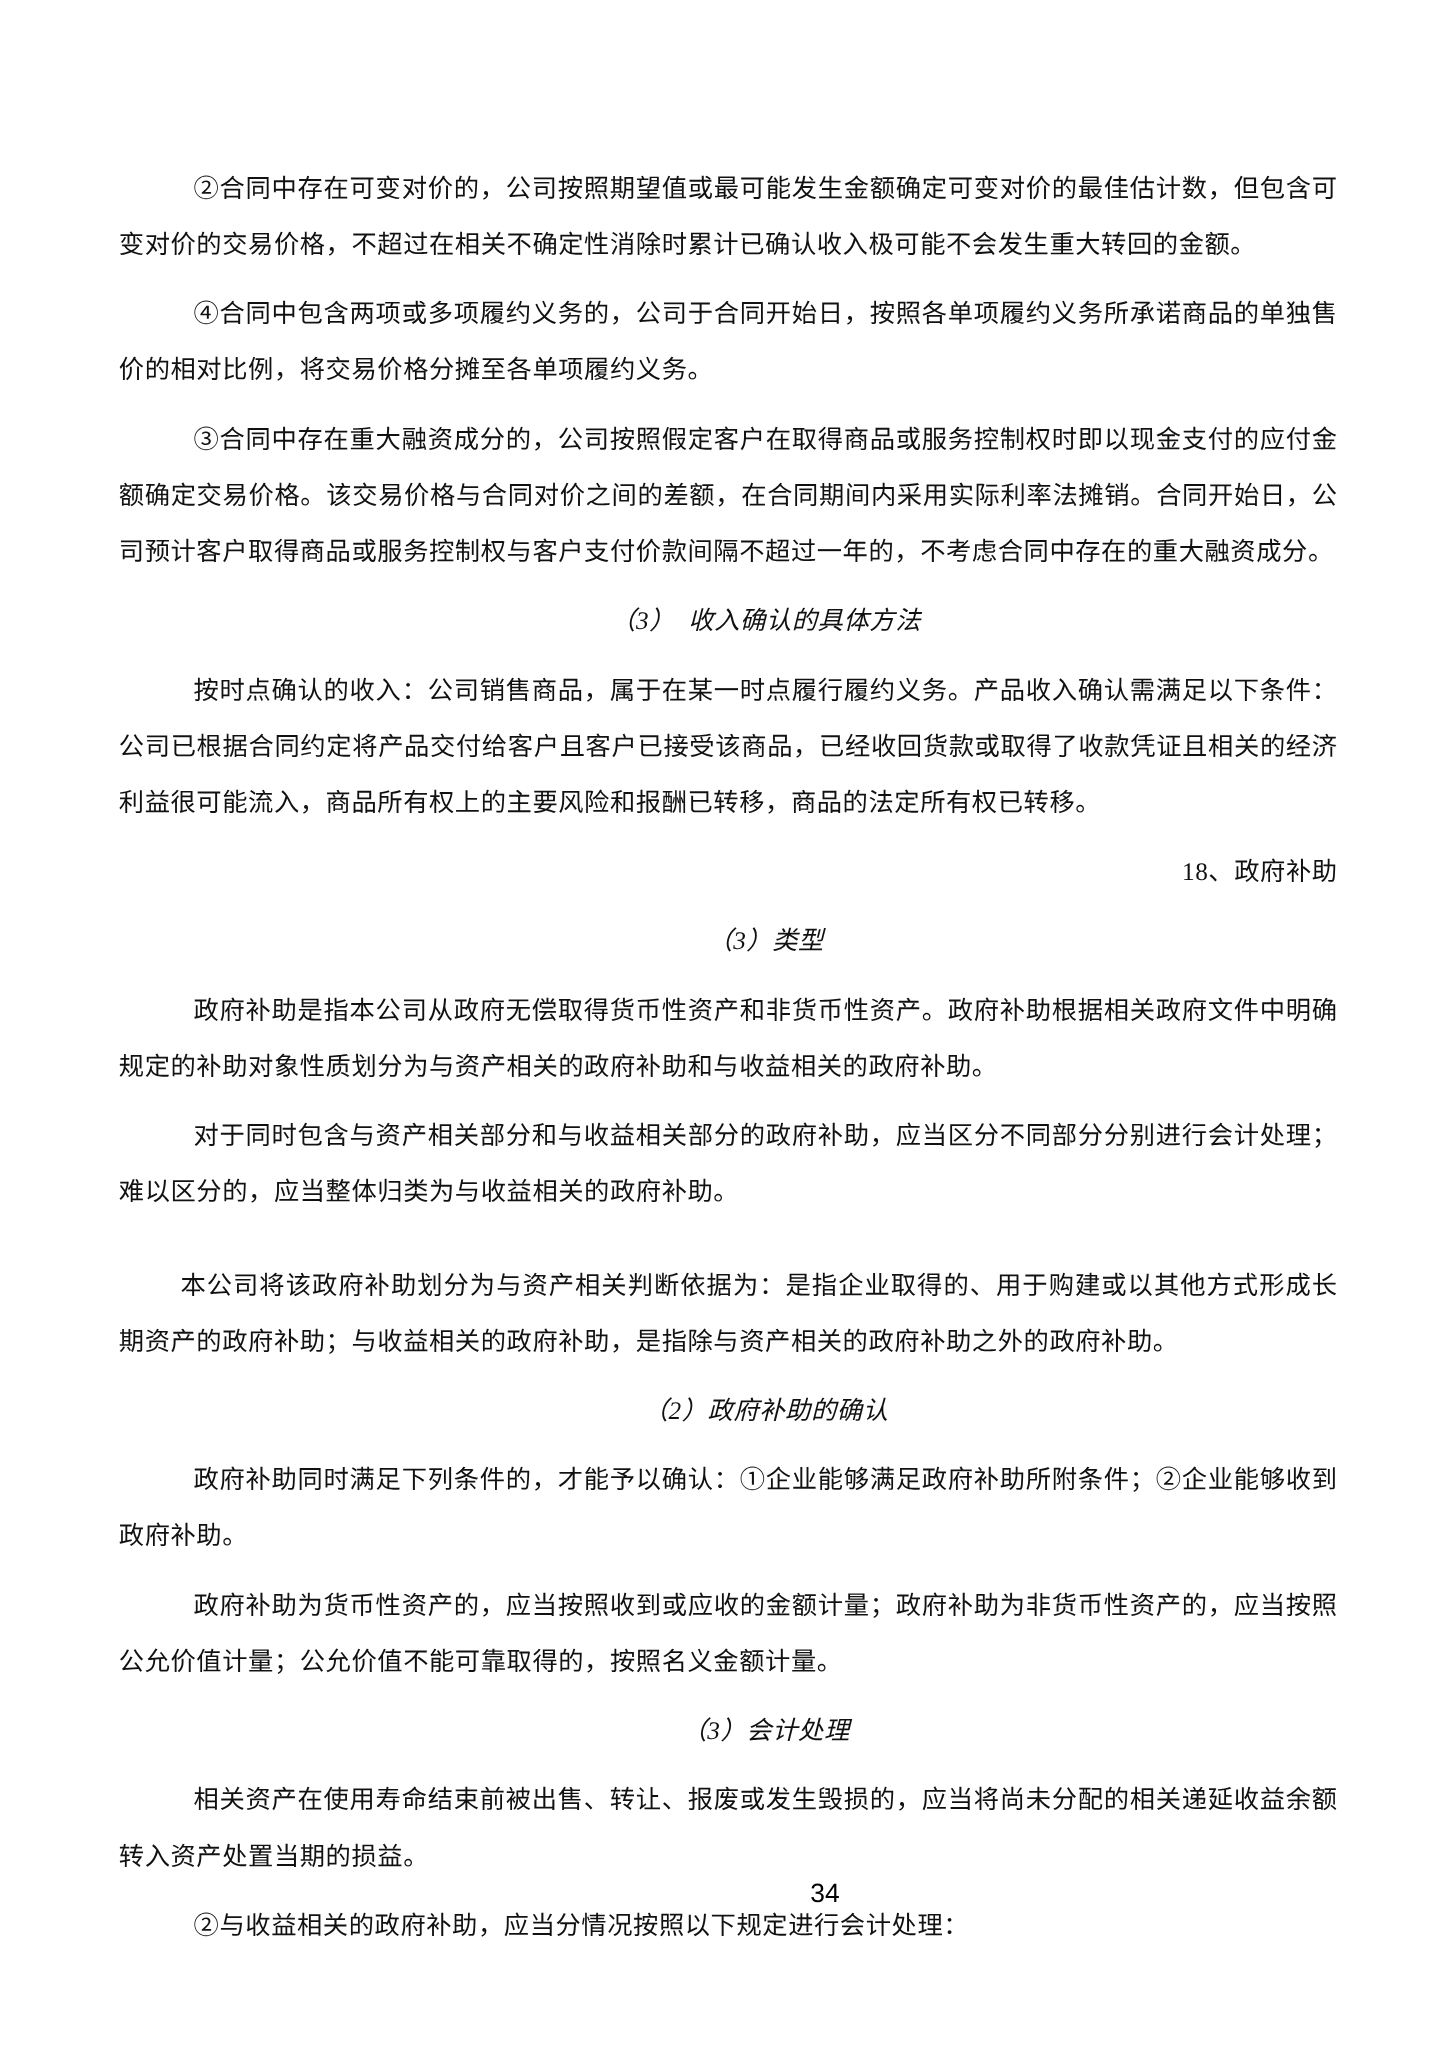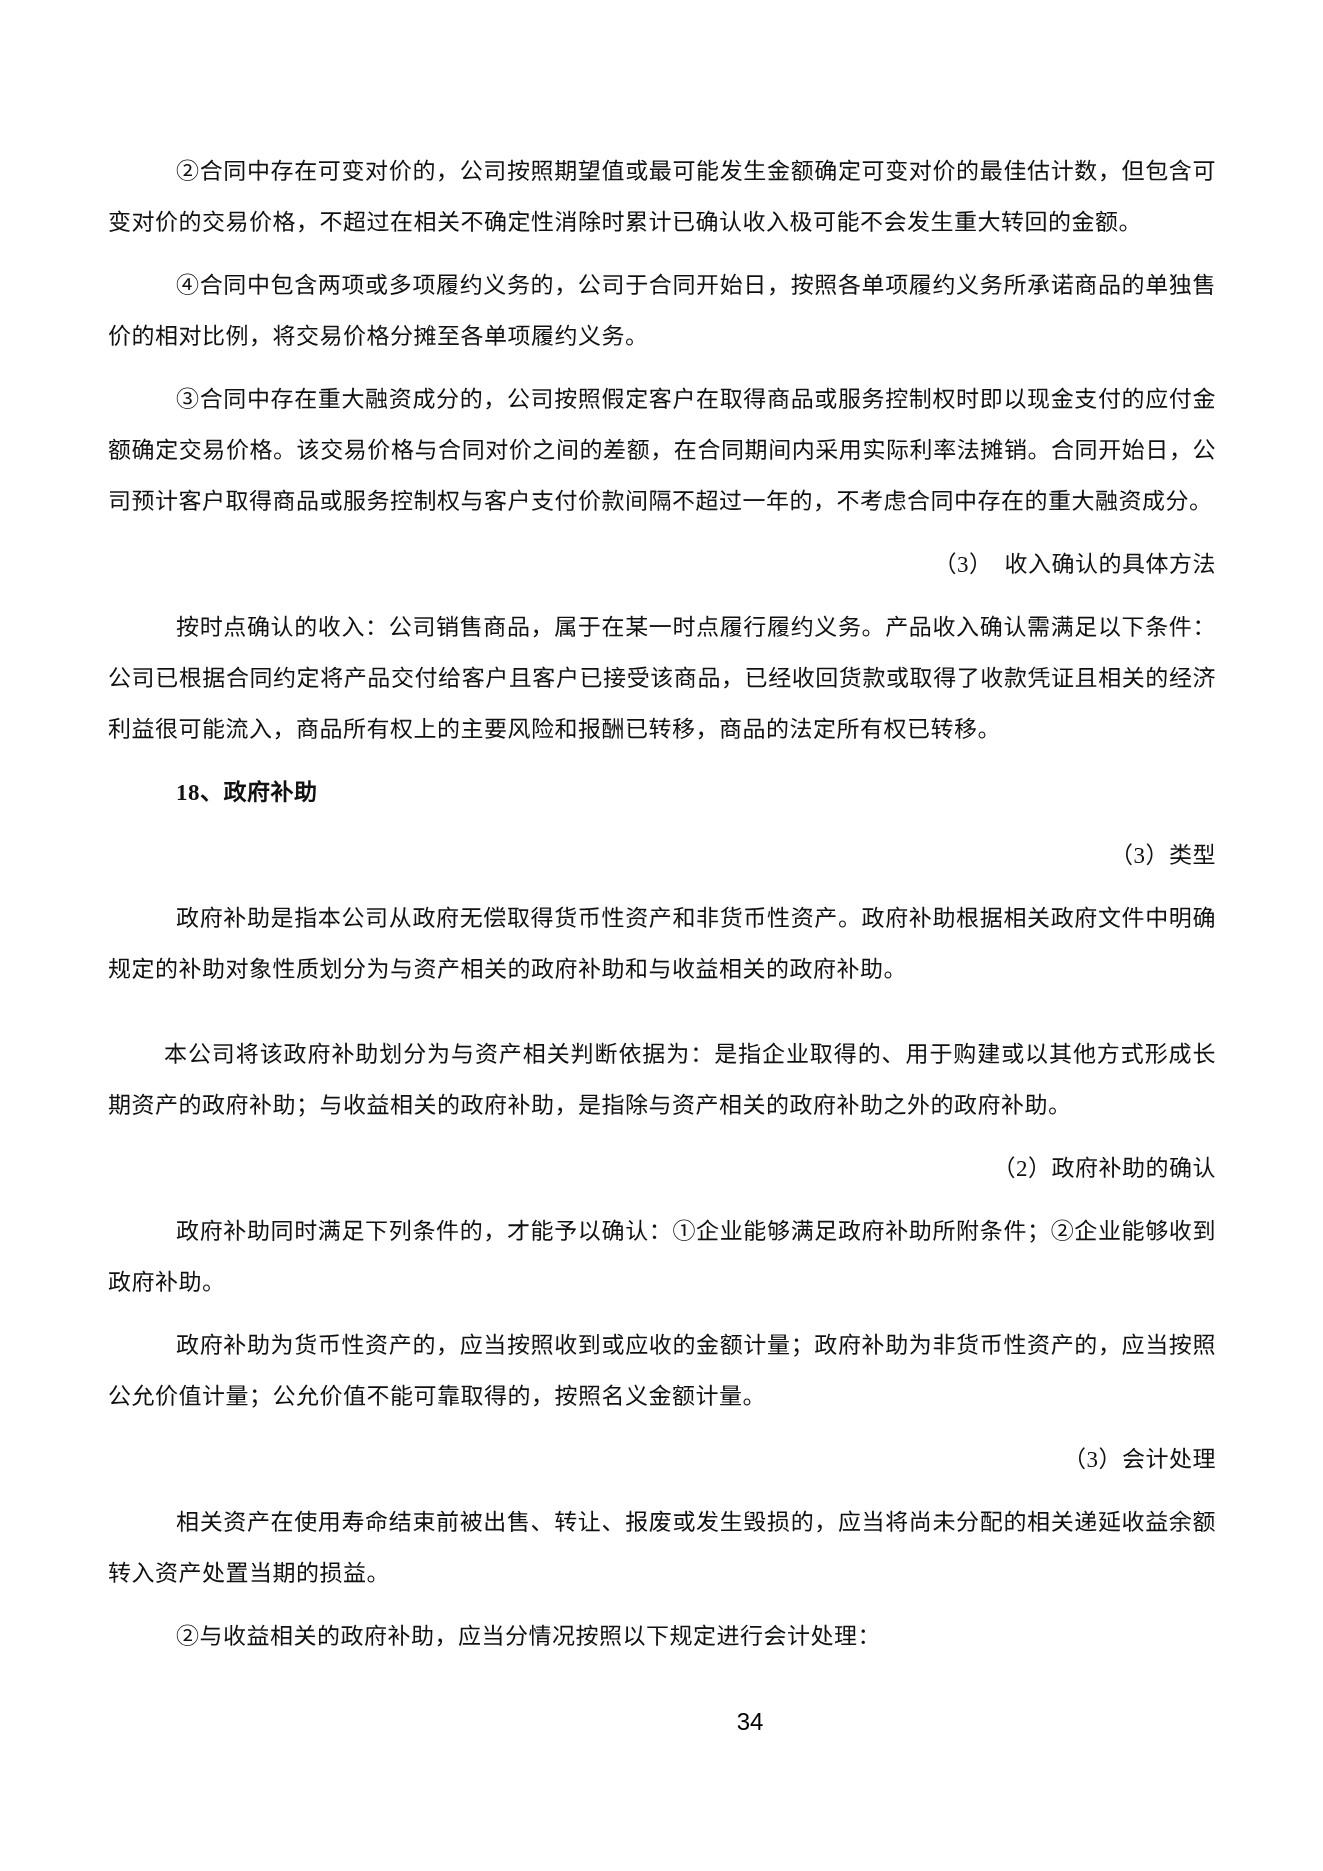--- a/index.html
+++ b/index.html
@@ -26,25 +26,26 @@
   .content p {
     margin: 0 0 12px 0;
     font-size: 23px;
     line-height: 51px;
     text-align: justify;
     text-indent: 68px;
     letter-spacing: 0.5px;
     color: #111111;
   }
   .content p.head {
-    font-weight: bold;
-    text-align: left;
+    font-weight: normal;
+    text-align: right;
   }
   .content p.sub {
-    text-align: right;
+    text-align: center;
+    font-style: italic;
   }
   .content p.indent-sm {
     text-indent: 56px;
     margin-top: 34px;
   }
   .footer-pagenum {
     position: absolute;
     top: 1708px;
     left: 0;
     width: 1500px; 
@@ -60,20 +61,21 @@
 <div class="page">
   <div class="content">
     <p>②合同中存在可变对价的，公司按照期望值或最可能发生金额确定可变对价的最佳估计数，但包含可变对价的交易价格，不超过在相关不确定性消除时累计已确认收入极可能不会发生重大转回的金额。</p>
     <p>④合同中包含两项或多项履约义务的，公司于合同开始日，按照各单项履约义务所承诺商品的单独售价的相对比例，将交易价格分摊至各单项履约义务。</p>
     <p>③合同中存在重大融资成分的，公司按照假定客户在取得商品或服务控制权时即以现金支付的应付金额确定交易价格。该交易价格与合同对价之间的差额，在合同期间内采用实际利率法摊销。合同开始日，公司预计客户取得商品或服务控制权与客户支付价款间隔不超过一年的，不考虑合同中存在的重大融资成分。</p>
     <p class="sub">（3）　收入确认的具体方法</p>
     <p>按时点确认的收入：公司销售商品，属于在某一时点履行履约义务。产品收入确认需满足以下条件：公司已根据合同约定将产品交付给客户且客户已接受该商品，已经收回货款或取得了收款凭证且相关的经济利益很可能流入，商品所有权上的主要风险和报酬已转移，商品的法定所有权已转移。</p>
     <p class="head">18、政府补助</p>
     <p class="sub">（3）类型</p>
     <p>政府补助是指本公司从政府无偿取得货币性资产和非货币性资产。政府补助根据相关政府文件中明确规定的补助对象性质划分为与资产相关的政府补助和与收益相关的政府补助。</p>
+    <p>对于同时包含与资产相关部分和与收益相关部分的政府补助，应当区分不同部分分别进行会计处理；难以区分的，应当整体归类为与收益相关的政府补助。</p>
     <p class="indent-sm">本公司将该政府补助划分为与资产相关判断依据为：是指企业取得的、用于购建或以其他方式形成长期资产的政府补助；与收益相关的政府补助，是指除与资产相关的政府补助之外的政府补助。</p>
     <p class="sub">（2）政府补助的确认</p>
     <p>政府补助同时满足下列条件的，才能予以确认：①企业能够满足政府补助所附条件；②企业能够收到政府补助。</p>
     <p>政府补助为货币性资产的，应当按照收到或应收的金额计量；政府补助为非货币性资产的，应当按照公允价值计量；公允价值不能可靠取得的，按照名义金额计量。</p>
     <p class="sub">（3）会计处理</p>
     <p>相关资产在使用寿命结束前被出售、转让、报废或发生毁损的，应当将尚未分配的相关递延收益余额转入资产处置当期的损益。</p>
     <p>②与收益相关的政府补助，应当分情况按照以下规定进行会计处理：</p>
   </div>
   <div class="footer-pagenum">34</div>
 </div>

